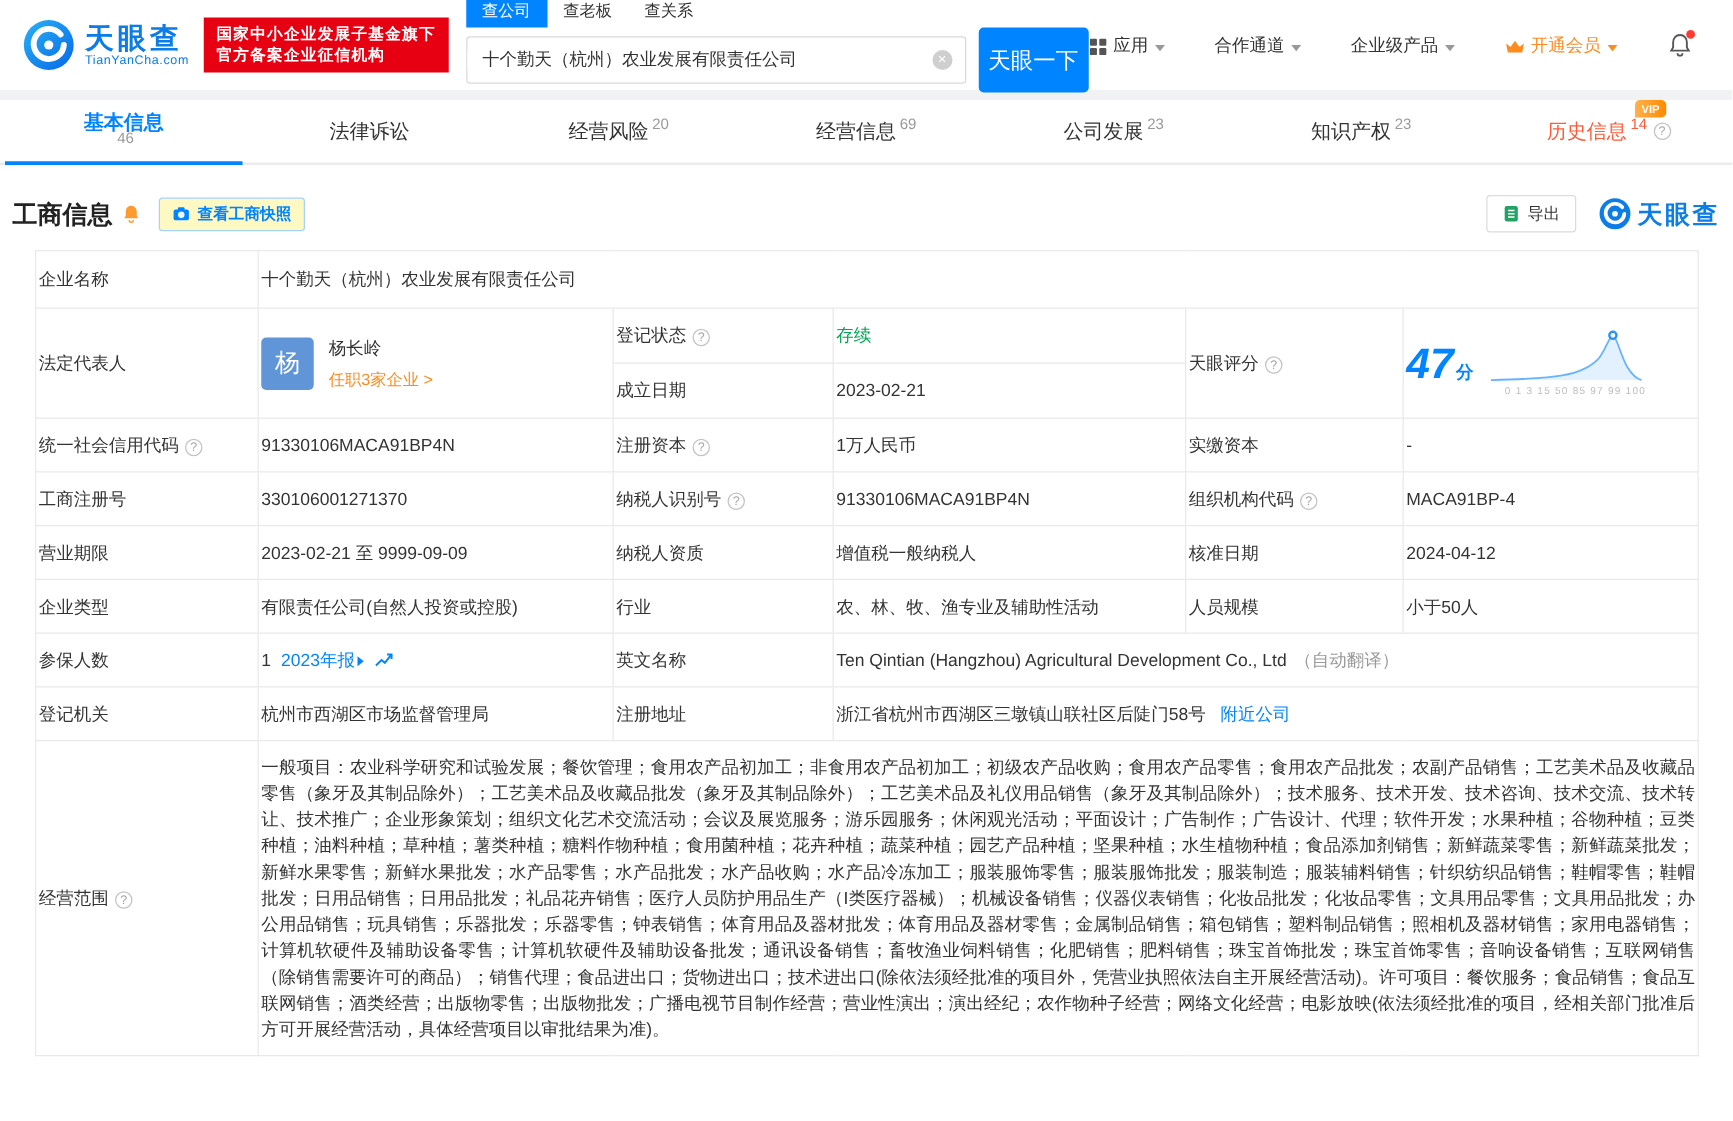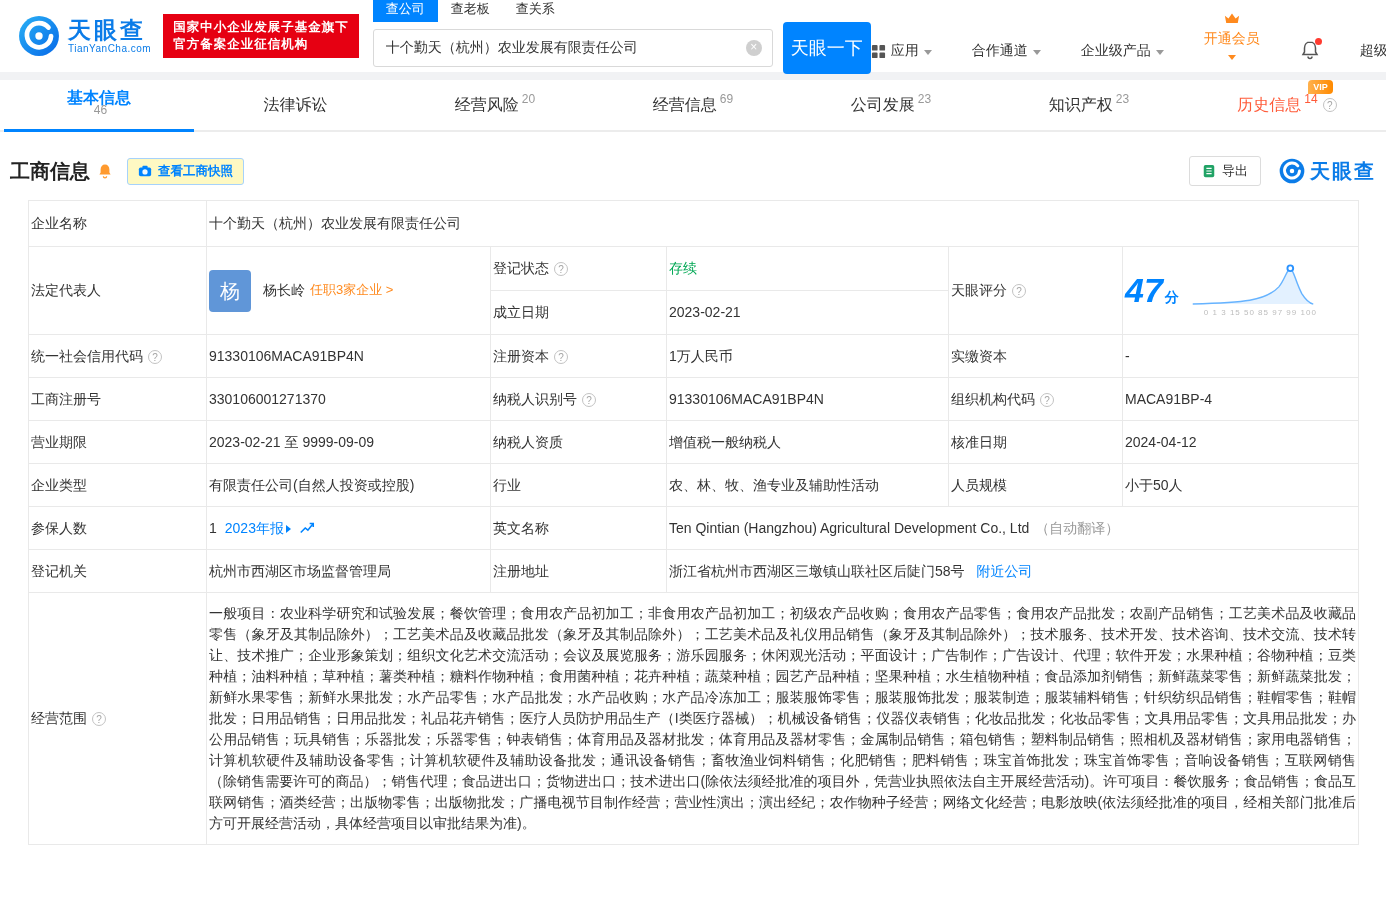--- a/index.html
+++ b/index.html
@@ -21,21 +21,21 @@
   .search-tab { font-size: 13px; padding: 3px 13px 4px; color: #333; cursor: pointer; }
   .search-tab.active { background: #0084ff; color: #fff; border-radius: 3px 3px 0 0; }
   .search-row { display: flex; align-items: center; }
   .search-input-wrap { position: relative; width: 400px; height: 38px; border: 1px solid #d9d9d9; border-radius: 3px; display: flex; align-items: center; }
   .search-input { border: none; outline: none; flex: 1; font-size: 14px; padding: 0 34px 0 12px; color: #333; font-family: inherit; }
   .clear-icon { position: absolute; right: 10px; width: 16px; height: 16px; border-radius: 50%; background: #cfcfcf; color: #fff; text-align: center; line-height: 15px; font-size: 12px; cursor: pointer; }
   .clear-icon::after { content: "×"; }
   .search-btn { margin-left: 10px; width: 88px; height: 52px; background: #0084ff; color: #fff; font-size: 18px; border: none; border-radius: 4px; cursor: pointer; font-family: inherit; }
   .top-menu { margin-left: auto; display: flex; align-items: flex-end; gap: 40px; font-size: 14px; white-space: nowrap; }
   .menu-item { display: flex; align-items: center; gap: 5px; cursor: pointer; color: #333; }
-  .menu-item.vip { color: #ff8a1e; flex-direction: column; }
+  .menu-item.vip { color: #ff8a1e; }
   .caret { width: 0; height: 0; border-left: 4px solid transparent; border-right: 4px solid transparent; border-top: 5px solid #999; display: inline-block; margin-top: 2px; }
   .menu-item.vip .caret { border-top-color: #ff8a1e; }
   .bell-wrap { position: relative; cursor: pointer; display: flex; }
   .red-dot { position: absolute; top: -2px; right: -2px; width: 7px; height: 7px; border-radius: 50%; background: #ff3b30; }
   
   .strip { height: 8px; background: #f1f2f4; }
   
   .nav-tabs { display: flex; height: 52px; border-bottom: 2px solid #ececec; }
   .nav-tab { flex: 1; display: flex; align-items: center; justify-content: center; font-size: 16px; position: relative; cursor: pointer; color: #333; }
   .nav-tab.active { color: #0084ff; font-weight: bold; flex-direction: column; }
@@ -65,21 +65,21 @@
   td.lbl { color: #333; }
   .status-green { color: #00a854; }
   .link-blue { color: #0084ff; cursor: pointer; }
   .link-orange { color: #ff8a1e; cursor: pointer; font-size: 13px; }
   .gray-note { color: #999; margin-left: 6px; }
   .dash { color: #333; }
   
   .legal-cell { display: flex; align-items: center; gap: 12px; }
   .avatar { width: 42px; height: 42px; border-radius: 4px; background: #6096d8; color: #fff; font-size: 20px; display: flex; align-items: center; justify-content: center; flex: none; cursor: pointer; }
   .legal-name { color: #333; cursor: pointer; }
-  .legal-right { display: flex; flex-direction: row; gap: 5px; }
+  .legal-right { display: flex; flex-direction: column; gap: 5px; }
   
   .insured-cell { display: flex; align-items: center; gap: 8px; }
   .tri-right { width: 0; height: 0; border-top: 4px solid transparent; border-bottom: 4px solid transparent; border-left: 5px solid #0084ff; display: inline-block; margin-left: 2px; }
   
   .score-cell { display: flex; align-items: center; gap: 10px; }
   .score-num { color: #0084ff; font-size: 34px; font-weight: bold; font-style: italic; line-height: 1; }
   .score-unit { color: #0084ff; font-size: 14px; font-weight: bold; margin-left: 2px; }
   .score-chart { display: flex; flex-direction: column; }
   .score-axis { font-size: 8px; color: #bdbdbd; margin-top: 1px; white-space: nowrap; letter-spacing: 1px; text-align: right; }
   

